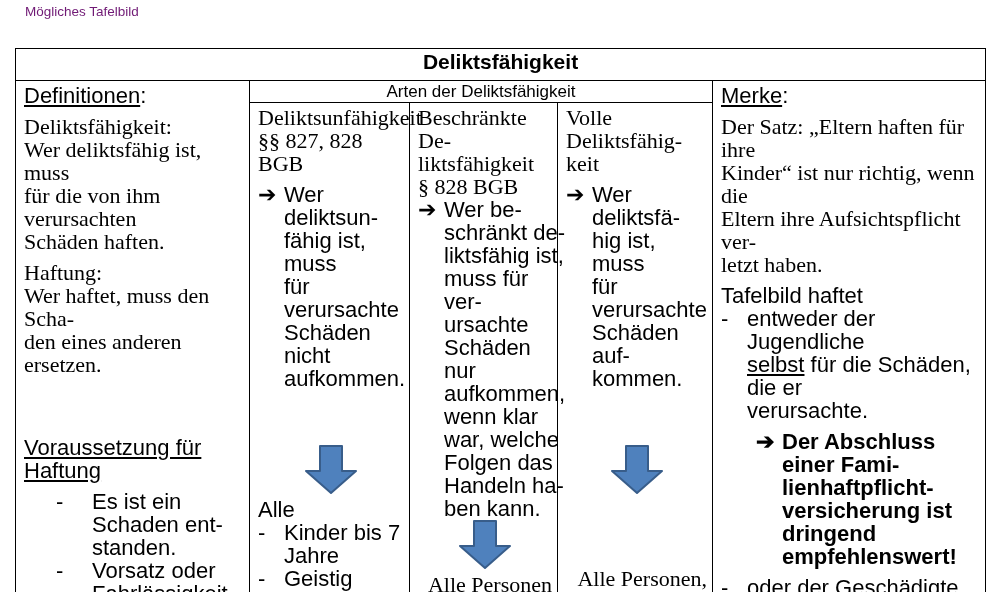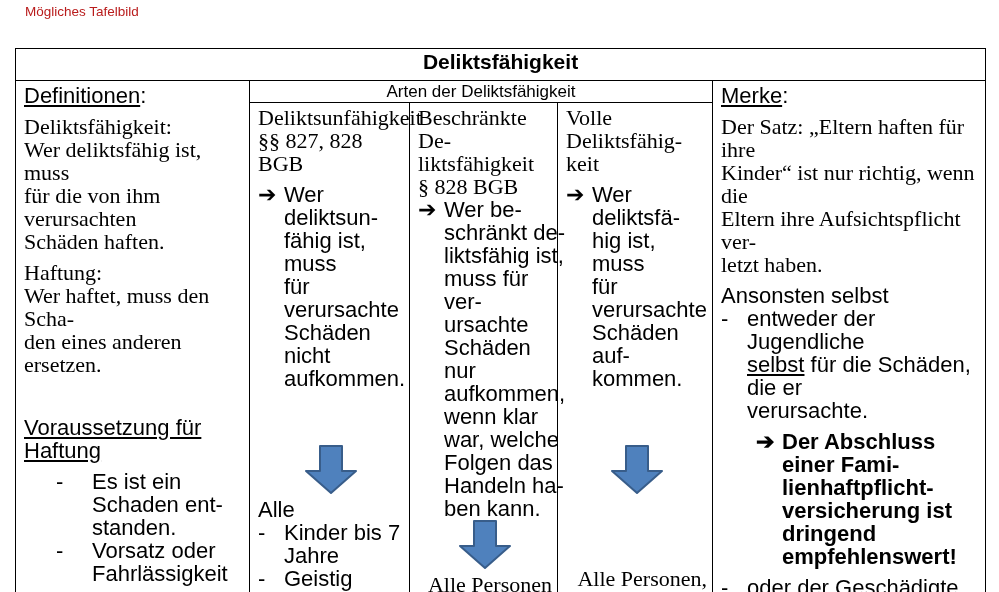--- a/index.html
+++ b/index.html
@@ -12,21 +12,21 @@
     color: #000000;
     overflow: hidden;
   }
   .page { position: relative; width: 999px; height: 592px; }
 
   .page-label {
     position: absolute;
     left: 25px;
     top: 4px;
     font-size: 13.5px;
-    color: #b91c1c;
+    color: #701a75;
   }
 
   table.board {
     position: absolute;
     left: 15px;
     top: 48px;
     width: 970px;
     border-collapse: collapse;
     table-layout: fixed;
   }
@@ -54,21 +54,21 @@
   .cell-inner {
     padding: 3px 5px 3px 8px;
     font-size: 22px;
     line-height: 23px;
   }
 
   .pre { white-space: pre-line; font-family: Liberation Serif, serif; }
   .u { text-decoration: underline; }
   .bold { font-weight: bold; }
   .gap-1 { margin-top: 8px; }
-  .gap-2 { margin-top: 40px; }
+  .gap-2 { margin-top: 60px; }
 
   
   .arrow-item { display: flex; align-items: flex-start; }
   .arrow-item .glyph { flex: none; width: 26px; }
   .arrow-item .txt { white-space: pre-line; }
 
   
   .hyphen-item { display: flex; align-items: flex-start; }
   .hyphen-item .marker { flex: none; width: 26px; }
   .hyphen-item .txt { white-space: pre-line; }
@@ -133,21 +133,21 @@
         </div>
       </td>
       <td colspan="3" class="arten-cell">Arten der Deliktsfähigkeit</td>
       <td rowspan="2">
         <div class="cell-inner">
           <div><span class="u">Merke</span><span>:</span></div>
           <div class="pre gap-1">Der Satz: „Eltern haften für ihre
 Kinder“ ist nur richtig, wenn die
 Eltern ihre Aufsichtspflicht ver-
 letzt haben.</div>
-          <div class="gap-1">Ansonsten selbst</div>
+          <div class="gap-1">Tafelbild haftet</div>
           <div class="hyphen-item">
             <span class="marker">-</span>
             <span class="txt"><span>entweder der Jugendliche
 </span><span class="u">selbst</span><span> für die Schäden, die er
 verursachte.</span></span>
           </div>
           <div class="arrow-item bold gap-1 merke-arrow">
             <span class="glyph">➔</span>
             <span class="txt">Der Abschluss einer Fami-
 lienhaftpflicht-

